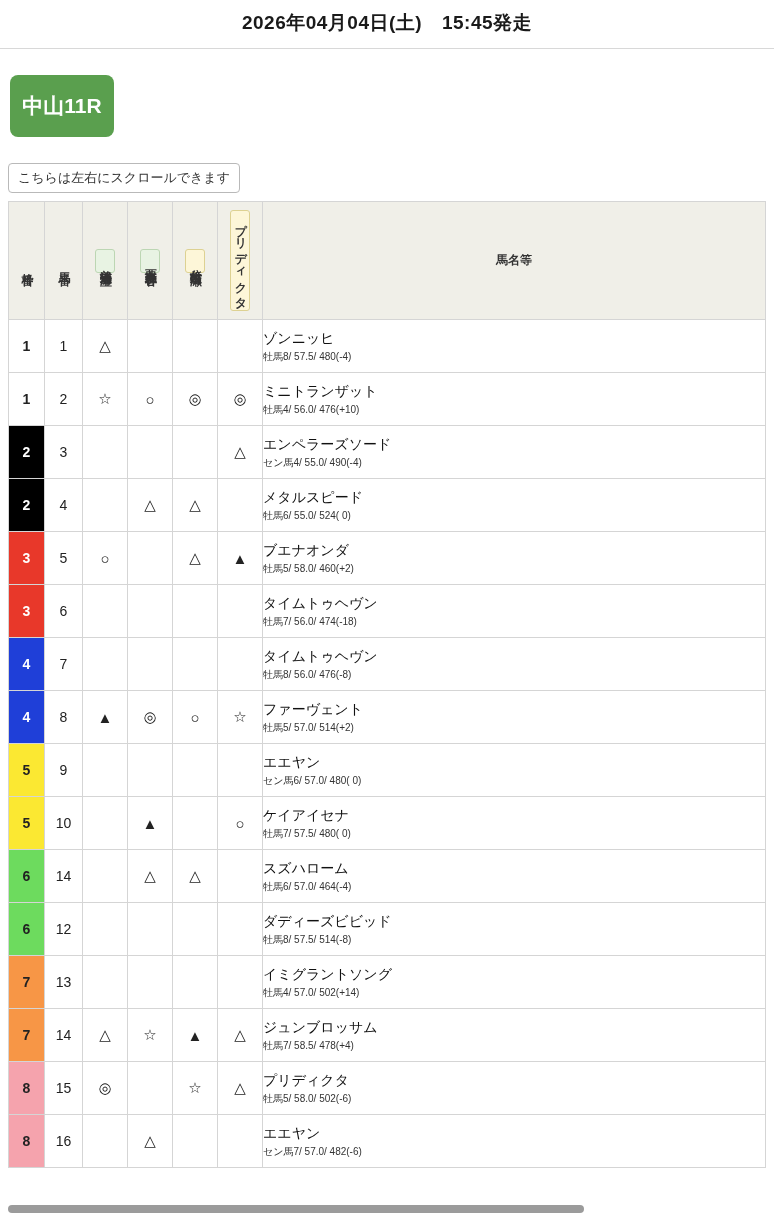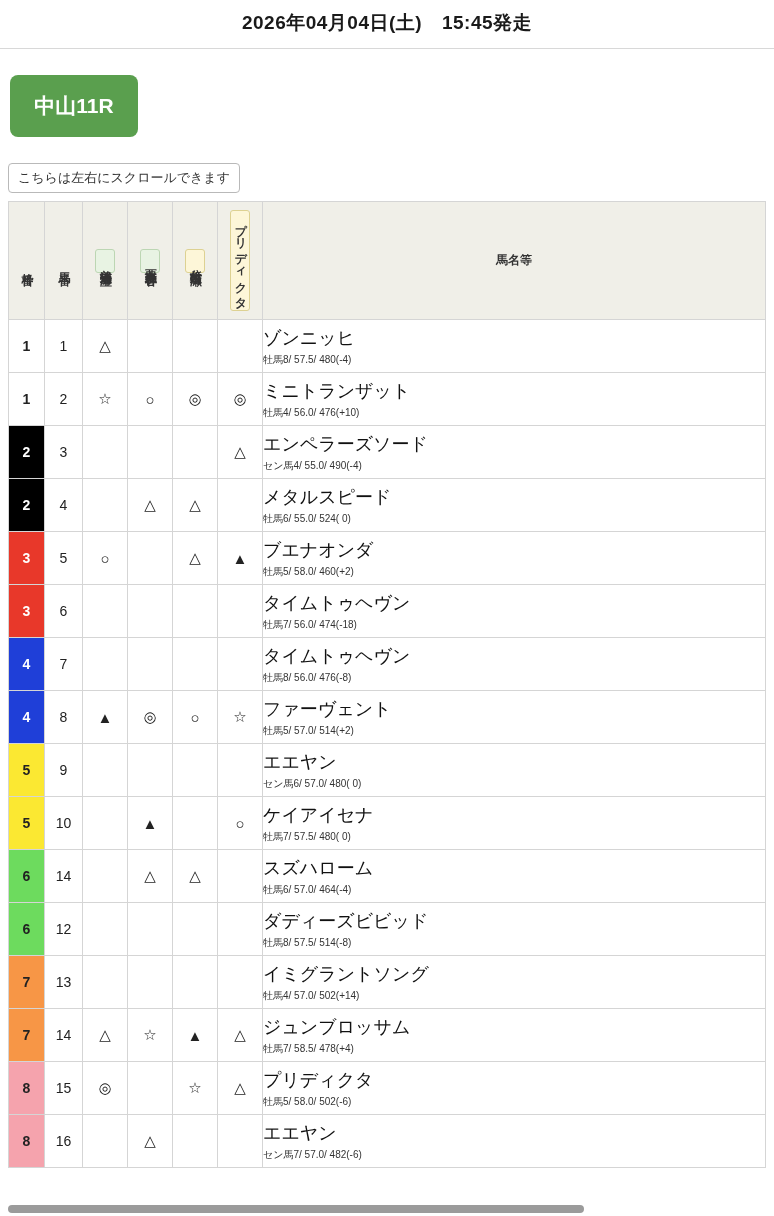--- a/index.html
+++ b/index.html
@@ -34,21 +34,21 @@
     width: 100%;
   }
 
   
   .race-head {
     display: flex;
     align-items: flex-start;
     padding: 22px 14px 14px 10px;
   }
   .race-badge {
-    width: 128px;
+    width: 104px;
     min-height: 62px;
     background: #5a9f4e;
     border-radius: 8px;
     color: #fff;
     font-size: 21px;
     font-weight: bold;
     display: flex;
     align-items: center;
     justify-content: center;
     flex: none;
@@ -150,21 +150,21 @@
   tbody td.uma { font-size: 14px; color: #222; }
   tbody td.mark { font-size: 15px; }
   td.name {
     text-align: left;
     padding: 6px 0 6px 10px;
     line-height: 1.45;
     font-size: 13.5px;
   }
   td.name .horse {
     display: block;
-    font-size: 18px;
+    font-size: 14px;
     color: #111;
   }
   td.name .detail {
     display: block;
     font-size: 10px;
     color: #333;
     margin-top: 2px;
   }
 
   

